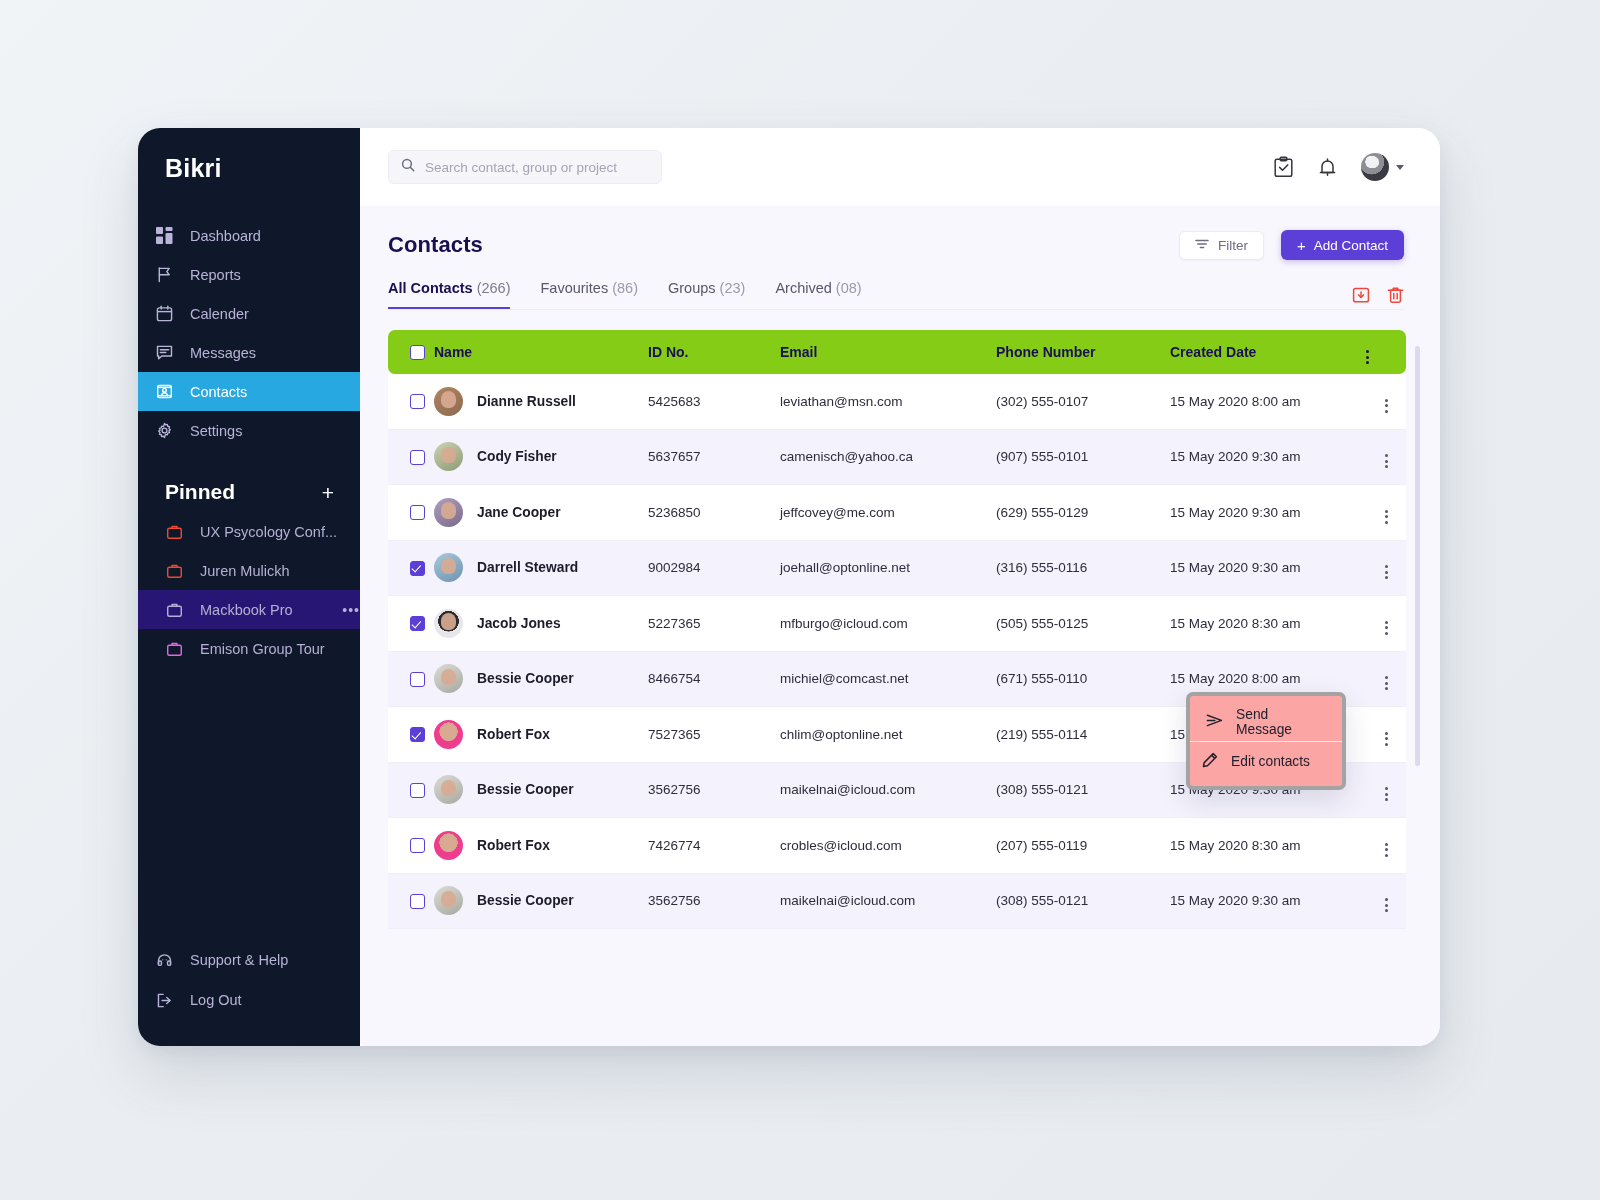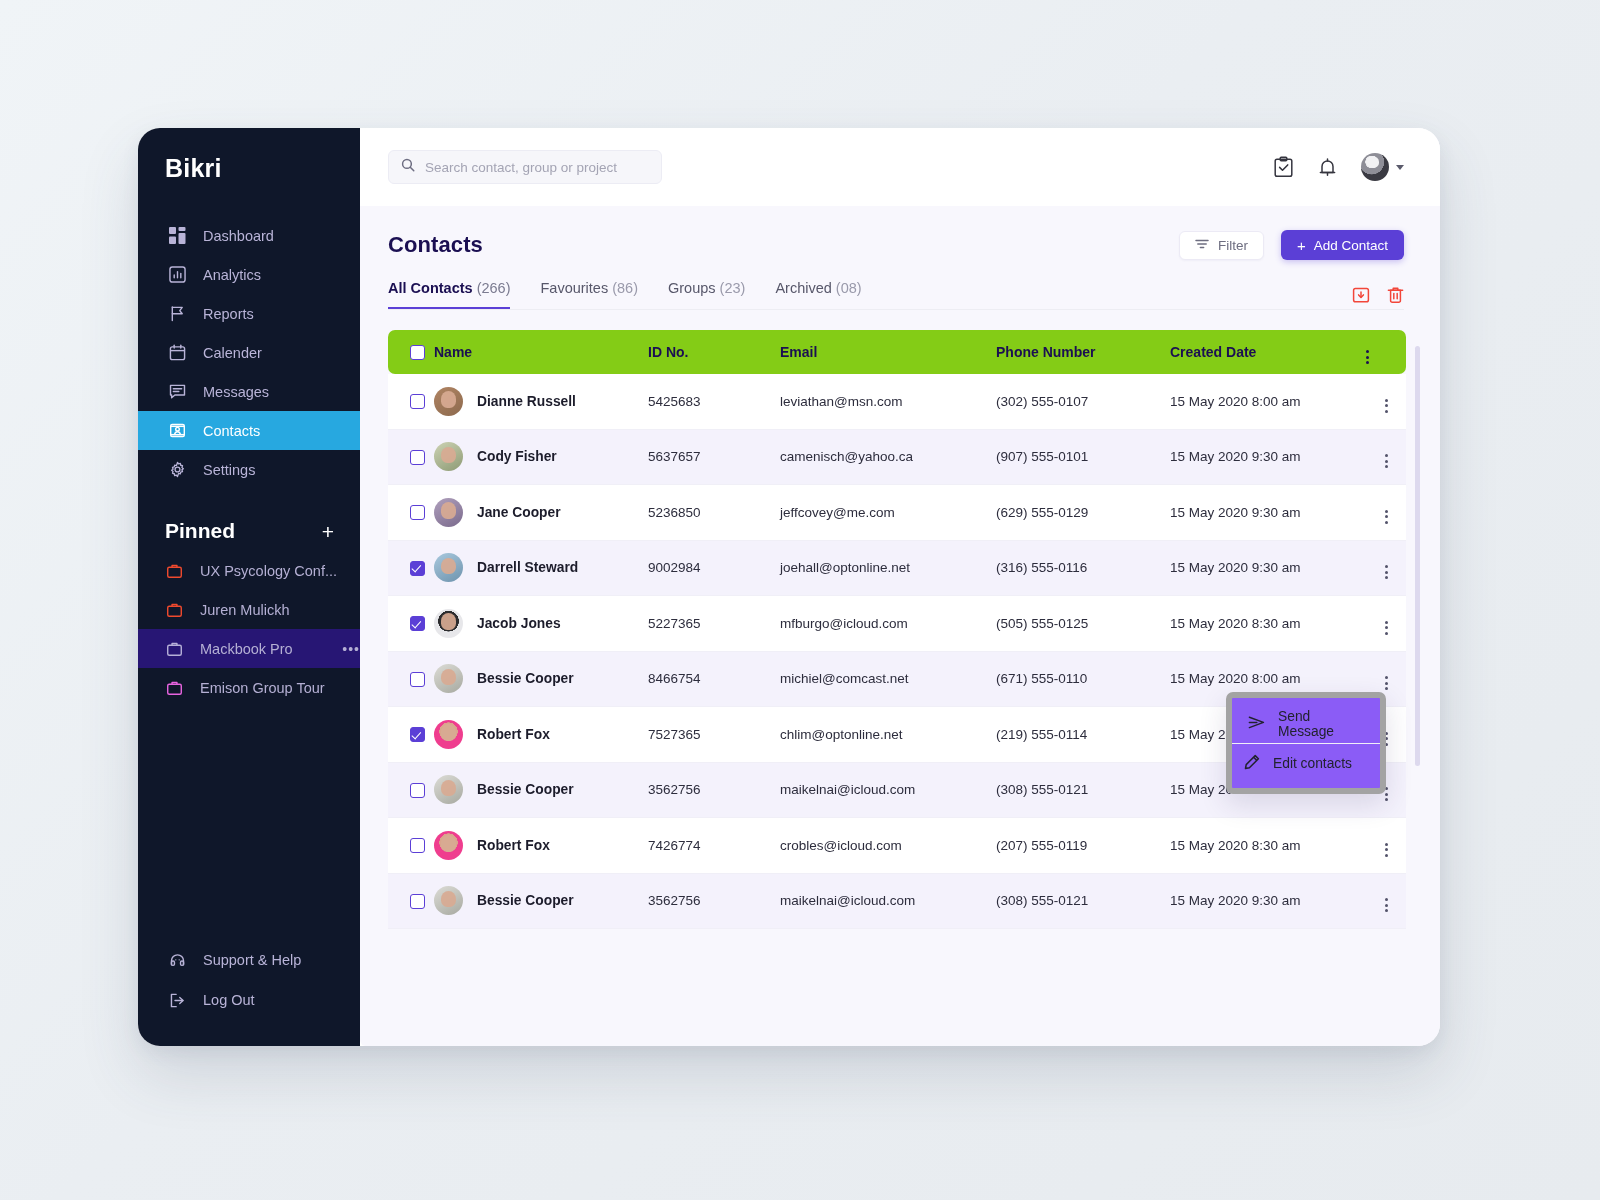--- a/index.html
+++ b/index.html
@@ -38,21 +38,21 @@
     font-size: 25px;
     font-weight: 700;
     letter-spacing: .2px;
     padding: 26px 0 0 27px;
     height: 78px;
   }
   .nav { margin-top: 10px; }
   .nav-item {
     display: flex; align-items: center;
     height: 39px;
-    padding-left: 30px;
+    padding-left: 17px;
     gap: 16px;
     color: #b9b4d8;
     font-size: 14.5px;
     cursor: pointer;
   }
   .nav-item .ico { width: 19px; height: 19px; display:flex; align-items:center; justify-content:center; flex:0 0 19px;}
   .nav-item svg { display:block; }
   .nav-item.active {
     background: #27a8e0;
     color: #ffffff;
@@ -214,24 +214,24 @@
 
   
   .vscroll {
     position: absolute; right: -16px; top: 16px; width: 5px; height: 420px;
     background: #ddd9ee; border-radius: 3px;
   }
 
   
   .ctx-menu {
     position: absolute;
-    left: 838px; top: 362px;
+    left: 798px; top: 362px;
     width: 160px;
-    background: #8b5cf6;
-    border: 6px solid #a3a3a3;
+    background: #fca5a5;
+    border: 4px solid #a3a3a3;
     border-radius: 7px;
     box-shadow: 0 10px 28px rgba(47,38,92,.14);
     padding: 6px 0;
     z-index: 30;
   }
   .ctx-item {
     display: flex; align-items: center; gap: 13px;
     height: 39px; padding: 0 16px;
     font-size: 13.8px; color: #22222f; cursor: pointer;
   }
@@ -254,31 +254,20 @@
           <svg width="17" height="17" viewBox="0 0 17 17">
               <rect x="0" y="0" width="7" height="7" rx="1" fill="#b9b4d8"></rect>
               <rect x="9.5" y="0" width="7" height="4" rx="1" fill="#b9b4d8"></rect>
               <rect x="9.5" y="6" width="7" height="11" rx="1" fill="#b9b4d8"></rect>
               <rect x="0" y="9.5" width="7" height="7.5" rx="1" fill="#b9b4d8"></rect>
             </svg>
         </span>
         <span>Dashboard</span>
       </div>
 
-      <div class="nav-item">
-        <span class="ico">
-          <svg width="17" height="17" viewBox="0 0 18 18" fill="none" stroke="#b9b4d8" stroke-width="1.5">
-              <rect x="1" y="1" width="16" height="16" rx="2.5"></rect>
-              <line x1="5.5" y1="12.5" x2="5.5" y2="9.5" stroke-linecap="round"></line>
-              <line x1="9" y1="12.5" x2="9" y2="6" stroke-linecap="round"></line>
-              <line x1="12.5" y1="12.5" x2="12.5" y2="8" stroke-linecap="round"></line>
-            </svg>
-        </span>
-        <span>Analytics</span>
-      </div>
 
       <div class="nav-item">
         <span class="ico">
           <svg width="17" height="17" viewBox="0 0 18 18" fill="none" stroke="#b9b4d8" stroke-width="1.5" stroke-linecap="round" stroke-linejoin="round">
               <path d="M3.5 16.5V2.2"></path>
               <path d="M3.5 2.5h10.5l-2.6 3.4 2.6 3.4H3.5"></path>
             </svg>
         </span>
         <span>Reports</span>
       </div>

